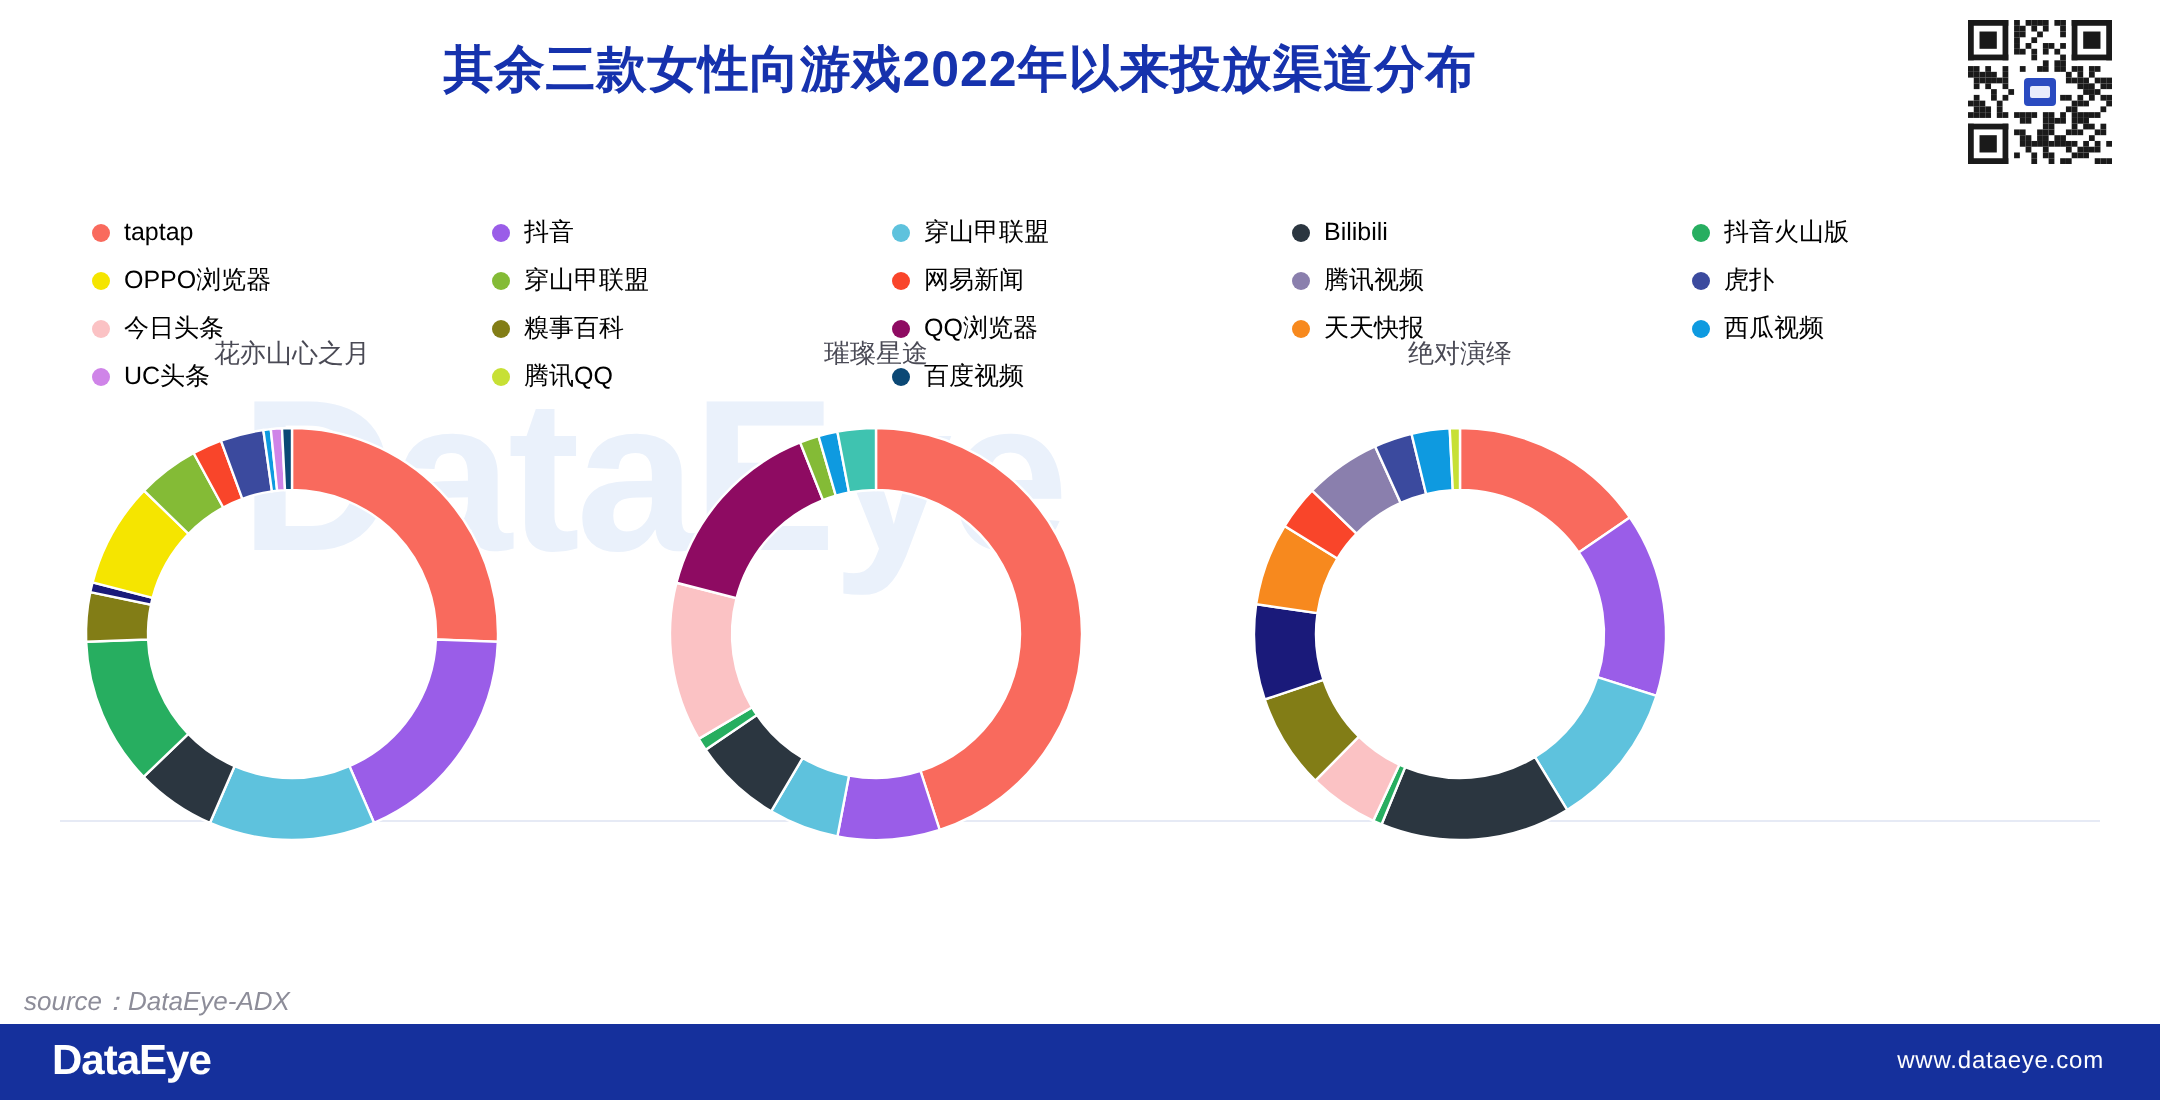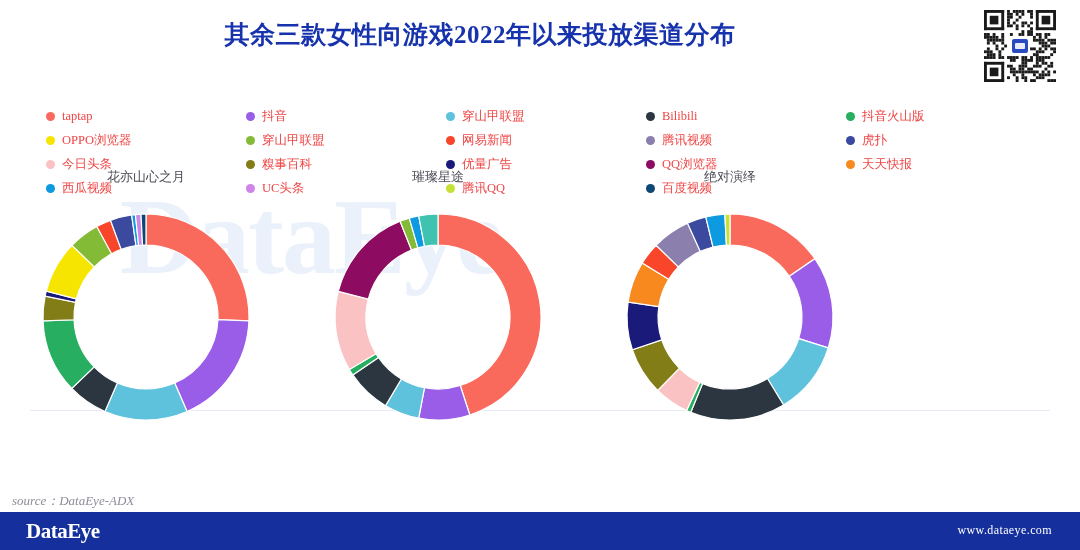--- a/index.html
+++ b/index.html
@@ -2,41 +2,41 @@
 <html><head>
 <meta charset="utf-8">
 <style>
   html,body{margin:0;padding:0;}
   body{
     width:1080px;height:550px;
     background:#ffffff;
     font-family:"Liberation Sans","DejaVu Sans",sans-serif;
     overflow:hidden;position:relative;
   }
-  #stage{position:relative;width:1080px;height:550px;overflow:hidden;font-family:Liberation Serif, serif;}
+  #stage{position:relative;width:1080px;height:550px;overflow:hidden;}
 
   
   .title{
     position:absolute;left:0;top:18px;width:960px;
     text-align:center;
     font-size:25px;font-weight:bold;color:#1632ad;
     letter-spacing:.5px;
   }
 
   
   .qr-wrap{position:absolute;right:24px;top:10px;width:72px;height:72px;}
   .qr-wrap svg{display:block;}
 
   
   .legend{
     position:absolute;left:46px;top:104px;width:1000px;
     display:grid;grid-template-columns:repeat(5,200px);
     grid-auto-rows:24px;align-items:center;
   }
-  .lg-item{display:flex;align-items:center;gap:7px;font-size:12.5px;color:#ef4444;}
+  .lg-item{display:flex;align-items:center;gap:7px;font-size:12.5px;color:#000000;}
   .lg-dot{width:9px;height:9px;border-radius:50%;flex:0 0 auto;}
   .lg-label{white-space:nowrap;}
 
   
   .watermark{
     position:absolute;left:120px;top:175px;
     font-size:108px;font-weight:bold;color:#eaf1fb;
     letter-spacing:-2px;white-space:nowrap;
     user-select:none;pointer-events:none;
   }
@@ -339,24 +339,20 @@
       </div>
       <div class="lg-item">
         <span class="lg-dot" style="background: rgb(251, 194, 196);"></span>
         <span class="lg-label">今日头条</span>
       </div>
       <div class="lg-item">
         <span class="lg-dot" style="background: rgb(130, 125, 22);"></span>
         <span class="lg-label">糗事百科</span>
       </div>
       <div class="lg-item">
-        <span class="lg-dot" style="background: rgb(26, 26, 122);"></span>
-        <span class="lg-label">优量广告</span>
-      </div>
-      <div class="lg-item">
         <span class="lg-dot" style="background: rgb(142, 11, 98);"></span>
         <span class="lg-label">QQ浏览器</span>
       </div>
       <div class="lg-item">
         <span class="lg-dot" style="background: rgb(247, 137, 30);"></span>
         <span class="lg-label">天天快报</span>
       </div>
       <div class="lg-item">
         <span class="lg-dot" style="background: rgb(14, 154, 224);"></span>
         <span class="lg-label">西瓜视频</span>

